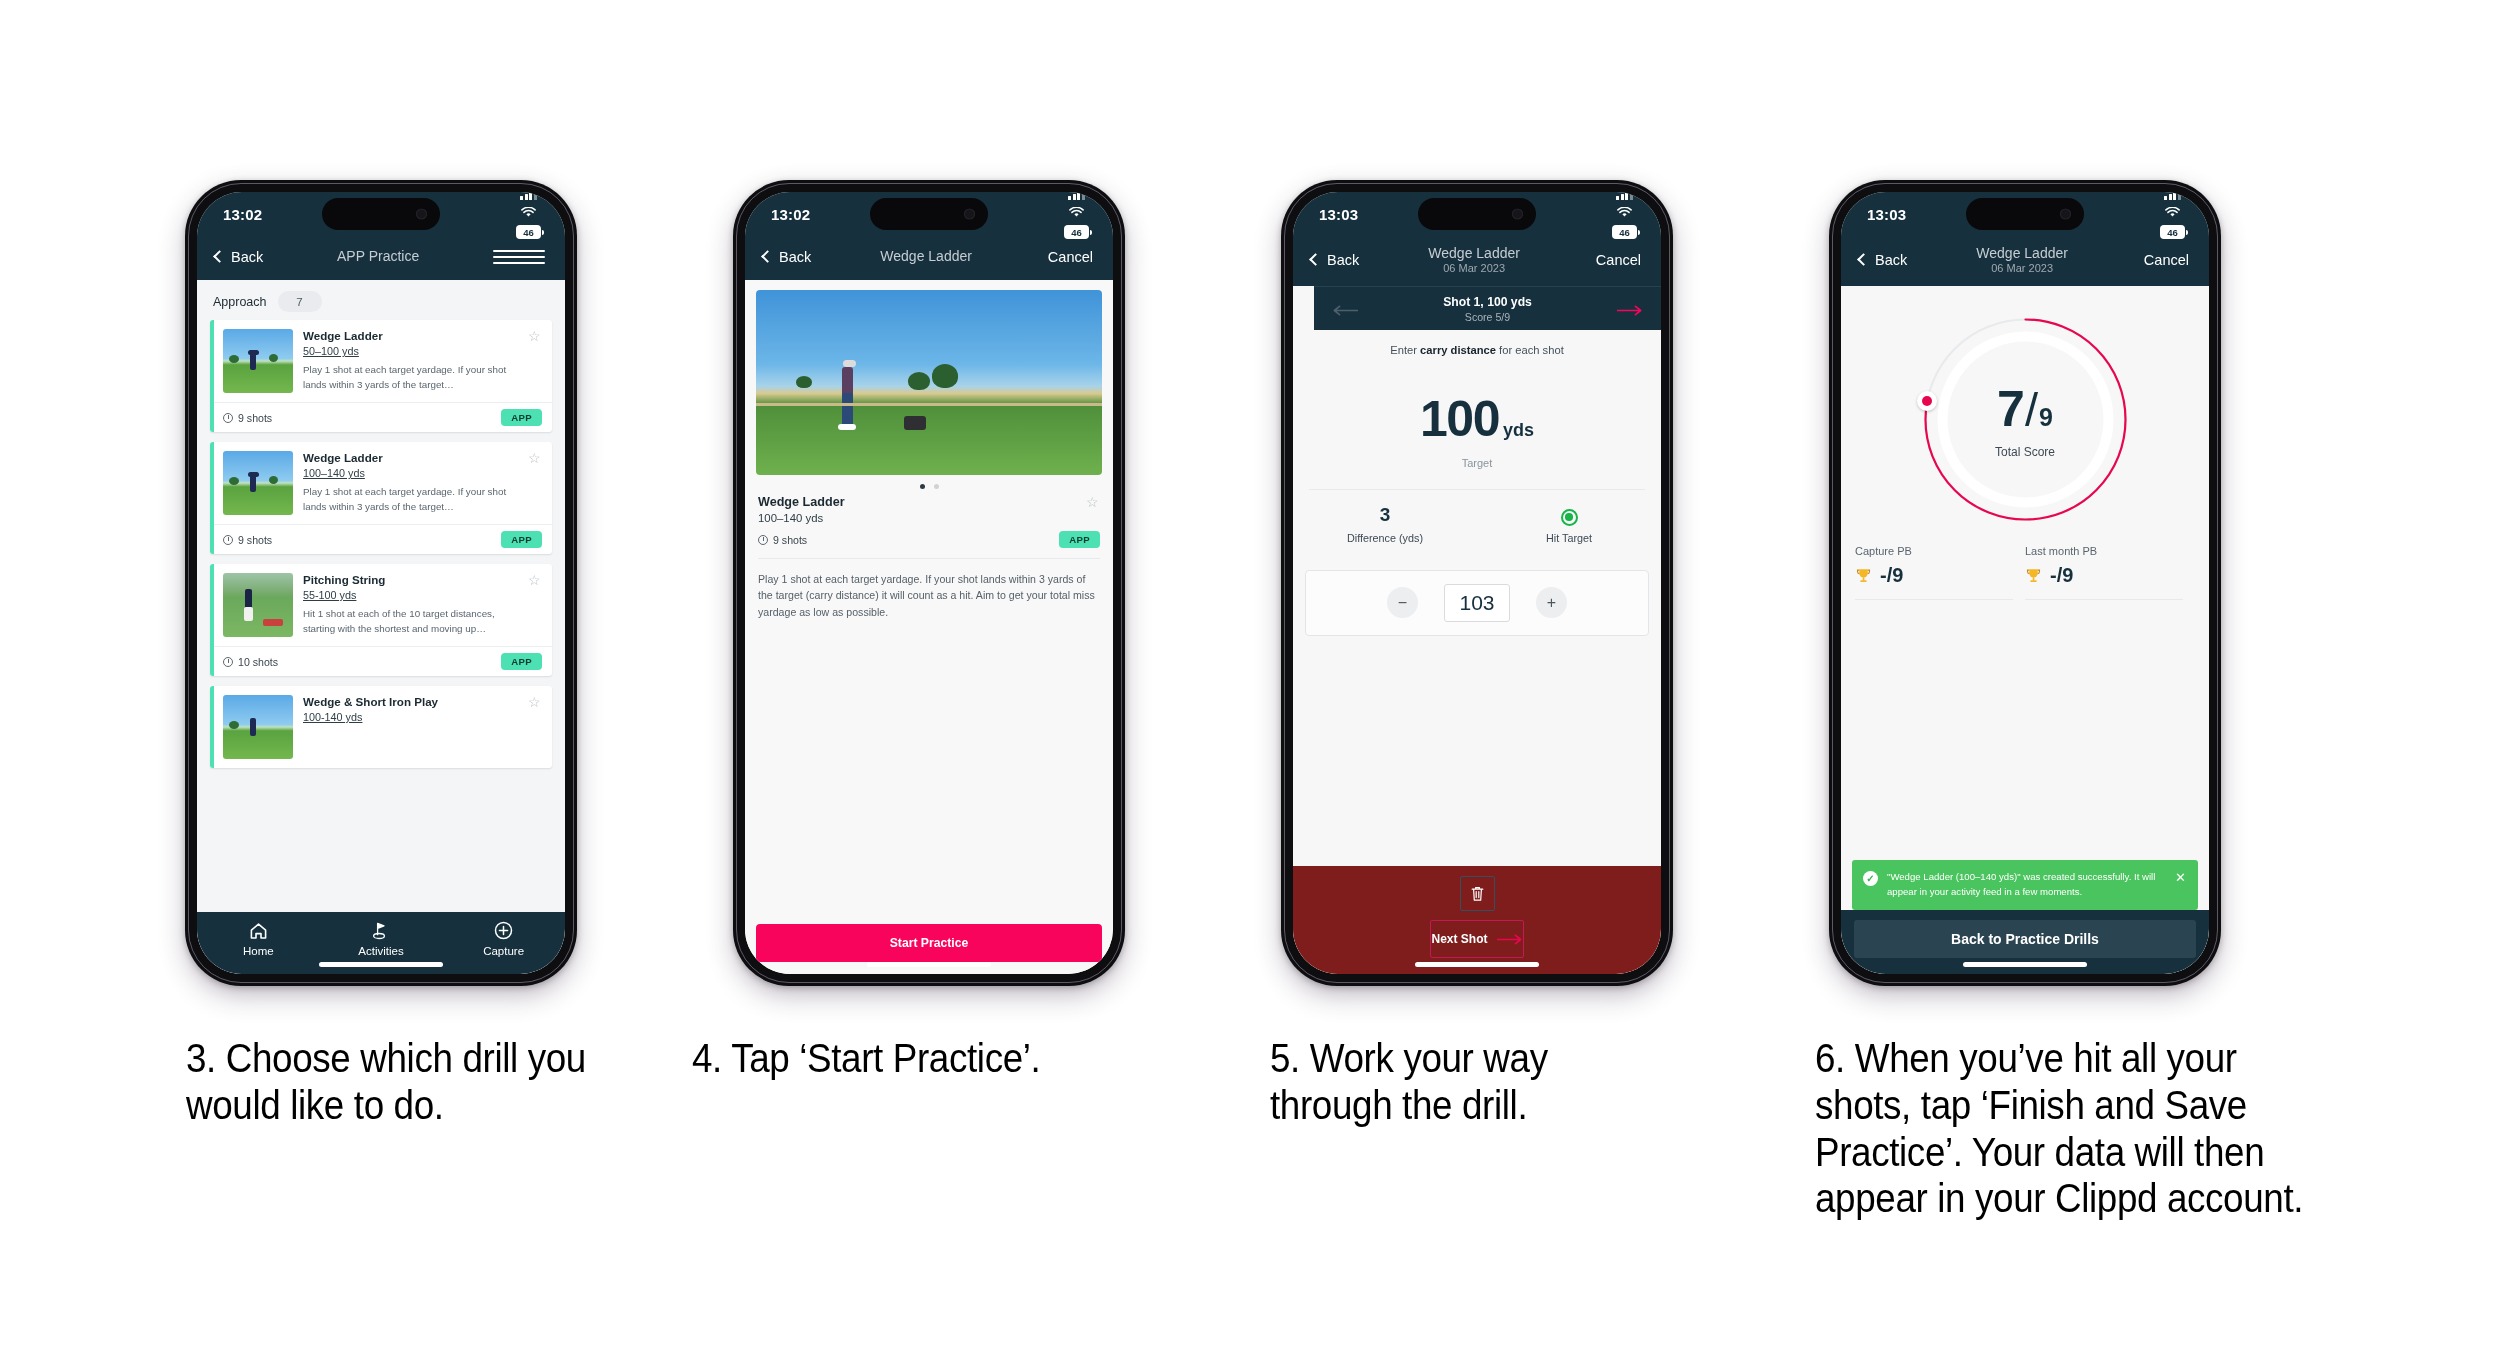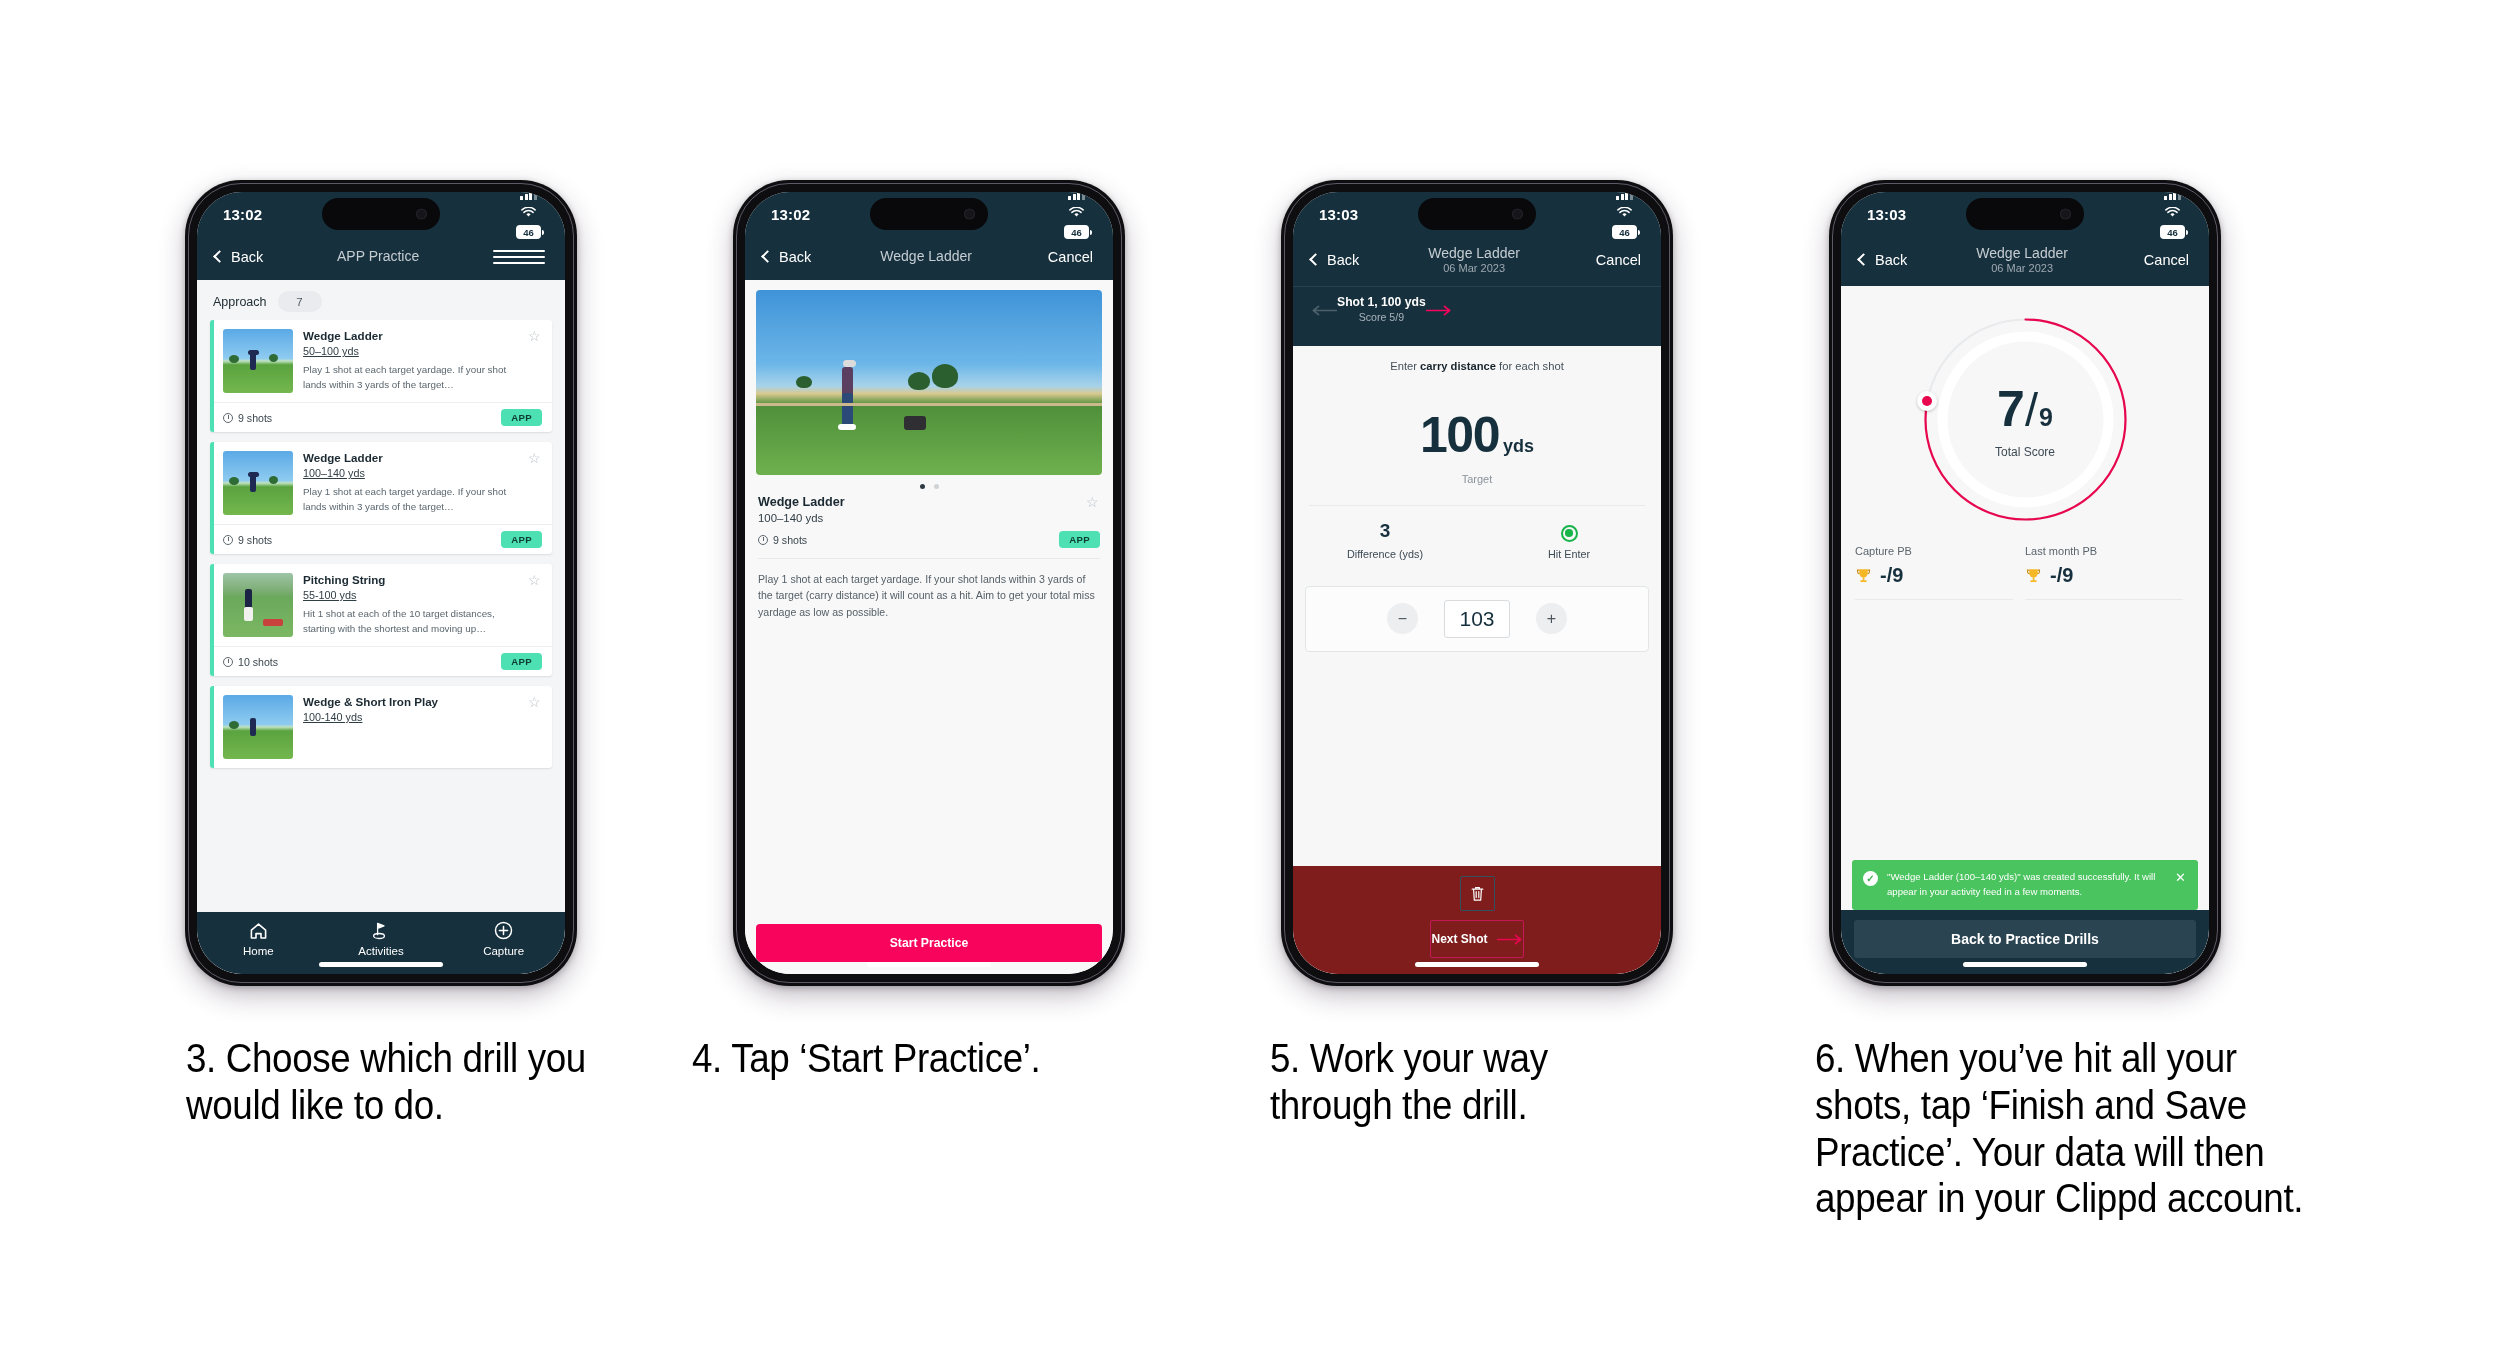--- a/index.html
+++ b/index.html
@@ -151,21 +151,21 @@
   .p2-rule{ height:1px; background:#e7eaec; margin:0 13px; }
   .p2-desc{ padding:12px 13px 0 13px; font-size:10.6px; color:#545f67; line-height:1.55; }
   .btn-primary{
     margin:auto 11px 12px 11px; background:#f8045c; color:#fff; text-align:center;
     border-radius:4px; padding:12px 0; font-size:12.2px; font-weight:700;
   }
 
   
   .subnav{
     background:#16303d; border-top:1px solid #27424f;
-    display:flex; align-items:center; justify-content:flex-start; padding:8px 18px 22px;
+    display:flex; align-items:center; justify-content:space-between; padding:8px 18px 6px;margin-left:21px;
   }
   .subnav .mid{ text-align:center; line-height:1.25; }
   .subnav .m1{ font-size:12.2px; font-weight:700; color:#fff; }
   .subnav .m2{ font-size:10.6px; color:#aab4bb; }
   .arrow{ font-size:19px; line-height:1; }
   .arrow.l{ color:#4d616d; }
   .arrow.r{ color:#f8045c; }
   .p3-body{ flex:1; background:#f7f7f8; display:flex; flex-direction:column; overflow:hidden; }
   .p3-hint{ text-align:center; font-size:11.2px; color:#43505a; padding:14px 0 0; }
   .p3-hint b{ color:#18242c; }
@@ -554,21 +554,21 @@
         <div class="p3-rule"></div>
         <div class="p3-stats">
           <div class="p3-stat">
             <div class="v">3</div>
             <div class="k">Difference (yds)</div>
           </div>
           <div class="p3-stat">
             <div class="v"><span class="dot-target">
                   <i></i>
                 </span></div>
-            <div class="k">Hit Enter</div>
+            <div class="k">Hit Target</div>
           </div>
         </div>
         <div class="stepper">
           <div class="st-btn">−</div>
           <div class="st-field">103</div>
           <div class="st-btn">+</div>
         </div>
         <div style="flex:1"></div>
         <div class="p3-foot">
           <div class="trash">

